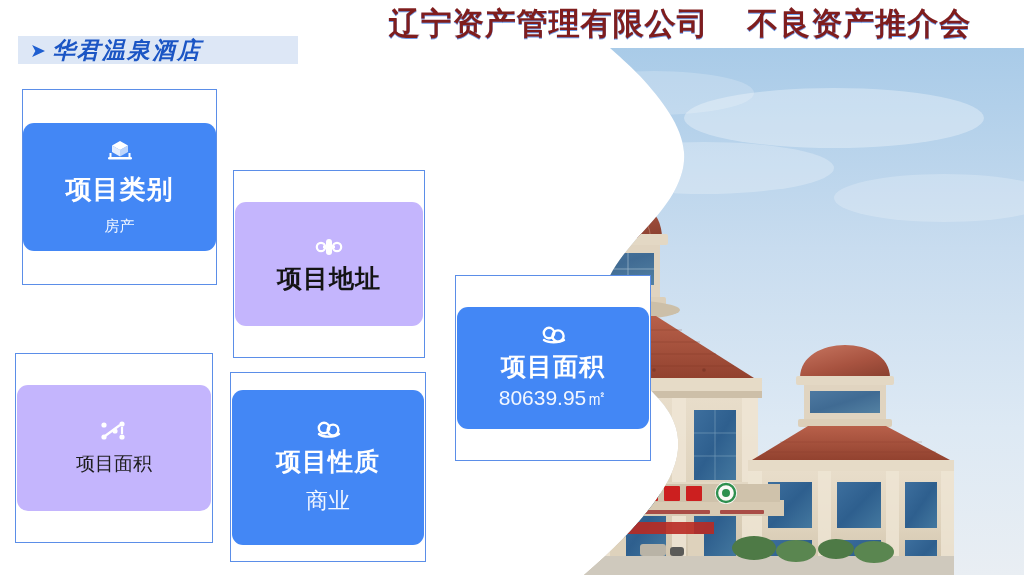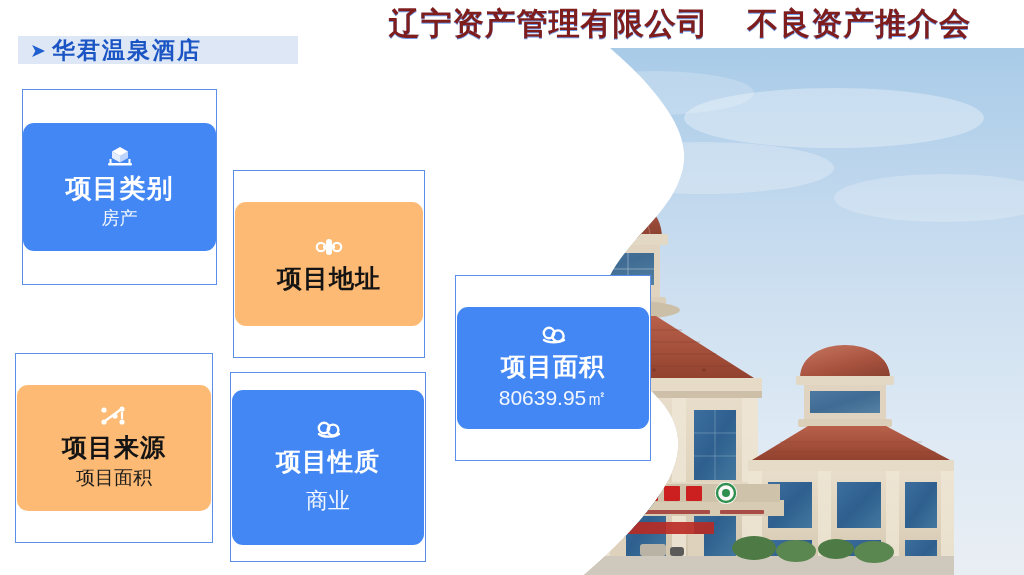--- a/index.html
+++ b/index.html
@@ -36,56 +36,56 @@
     background:#dde7f6; z-index:42;
   }
   #subtitle-row{
     position:absolute; left:30px; top:33px; height:34px;
     display:flex; align-items:center; gap:6px; z-index:43;
   }
   #subtitle-arrow{ color:#1f5fd0; font-size:19px; line-height:1; }
   #subtitle-text{
     color:#1b55c4; font-weight:bold; font-size:23px;
     font-family:"Liberation Serif","DejaVu Serif",serif;
-    letter-spacing:2px; 
+    letter-spacing:2px; font-style:italic;
   }
 
   
   .card-frame{
     position:absolute; z-index:30;
     background:#ffffff;
     border:1.4px solid #5b8ee8;
     display:flex; align-items:center; justify-content:center;
   }
   .card-inner{
     border-radius:11px;
     display:flex; flex-direction:column; align-items:center; justify-content:center;
     text-align:center;
     padding:6px 8px;
   }
   .card-inner.solid{ background:#4387f5; }
-  .card-inner.tint { background:#fdba74; }
+  .card-inner.tint { background:#c4b5fd; }
 
   .card-icon{ display:block; margin-bottom:2px; }
   .card-title{
     font-weight:bold; letter-spacing:1px; line-height:1.15;
     font-family:"Liberation Sans","DejaVu Sans",sans-serif;
   }
   .card-value{ line-height:1.28; font-weight:normal; }
 
   .solid .card-title{ color:#ffffff; }
   .solid .card-value{ color:#f2f7ff; }
   .tint  .card-title{ color:#141414; }
   .tint  .card-value{ color:#1d1d1d; }
 
   
   #card-category{ left:22px; top:89px; width:195px; height:196px; }
-  #card-category .card-inner{ width:224px; height:128px; }
+  #card-category .card-inner{ width:224px; height:128px;gap:7px; }
   #card-category .card-title{ font-size:26px; }
-  #card-category .card-value{ font-size:18px; margin-top:4px; }
+  #card-category .card-value{ font-size:15px; margin-top:4px; }
 
   
   #card-address{ left:233px; top:170px; width:192px; height:188px; }
   #card-address .card-inner{ width:188px; height:124px; }
   #card-address .card-title{ font-size:25px; }
   #card-address .card-value{ font-size:14.5px; margin-top:2px; max-width:180px; }
 
   
   #card-area{ left:455px; top:275px; width:196px; height:186px; }
   #card-area .card-inner{ width:192px; height:122px; }
@@ -357,21 +357,20 @@
       <svg width="32" height="22" viewBox="0 0 32 22" fill="none">
         <line x1="7" y1="16" x2="22" y2="5" stroke="#ffffff" stroke-width="2.2"></line>
         <circle cx="6" cy="5" r="2.6" fill="#ffffff"></circle>
         <circle cx="6" cy="17" r="2.6" fill="#ffffff"></circle>
         <circle cx="17" cy="11" r="2.6" fill="#ffffff"></circle>
         <circle cx="24" cy="4" r="2.6" fill="#ffffff"></circle>
         <circle cx="24" cy="17" r="2.6" fill="#ffffff"></circle>
         <line x1="24" y1="7" x2="24" y2="14" stroke="#ffffff" stroke-width="2.2"></line>
       </svg>
     </span>
-    <span class="card-title">项目来源</span>
     <span class="card-value">项目面积</span>
   </div>
 </div>
 
 <div class="card-frame" id="card-nature">
   <div class="card-inner solid">
     <span class="card-icon">
       <svg width="32" height="22" viewBox="0 0 32 22" fill="none">
         <circle cx="12" cy="9" r="5.2" fill="none" stroke="#ffffff" stroke-width="2.4"></circle>
         <circle cx="21" cy="11" r="5.4" fill="none" stroke="#ffffff" stroke-width="2.4"></circle>

